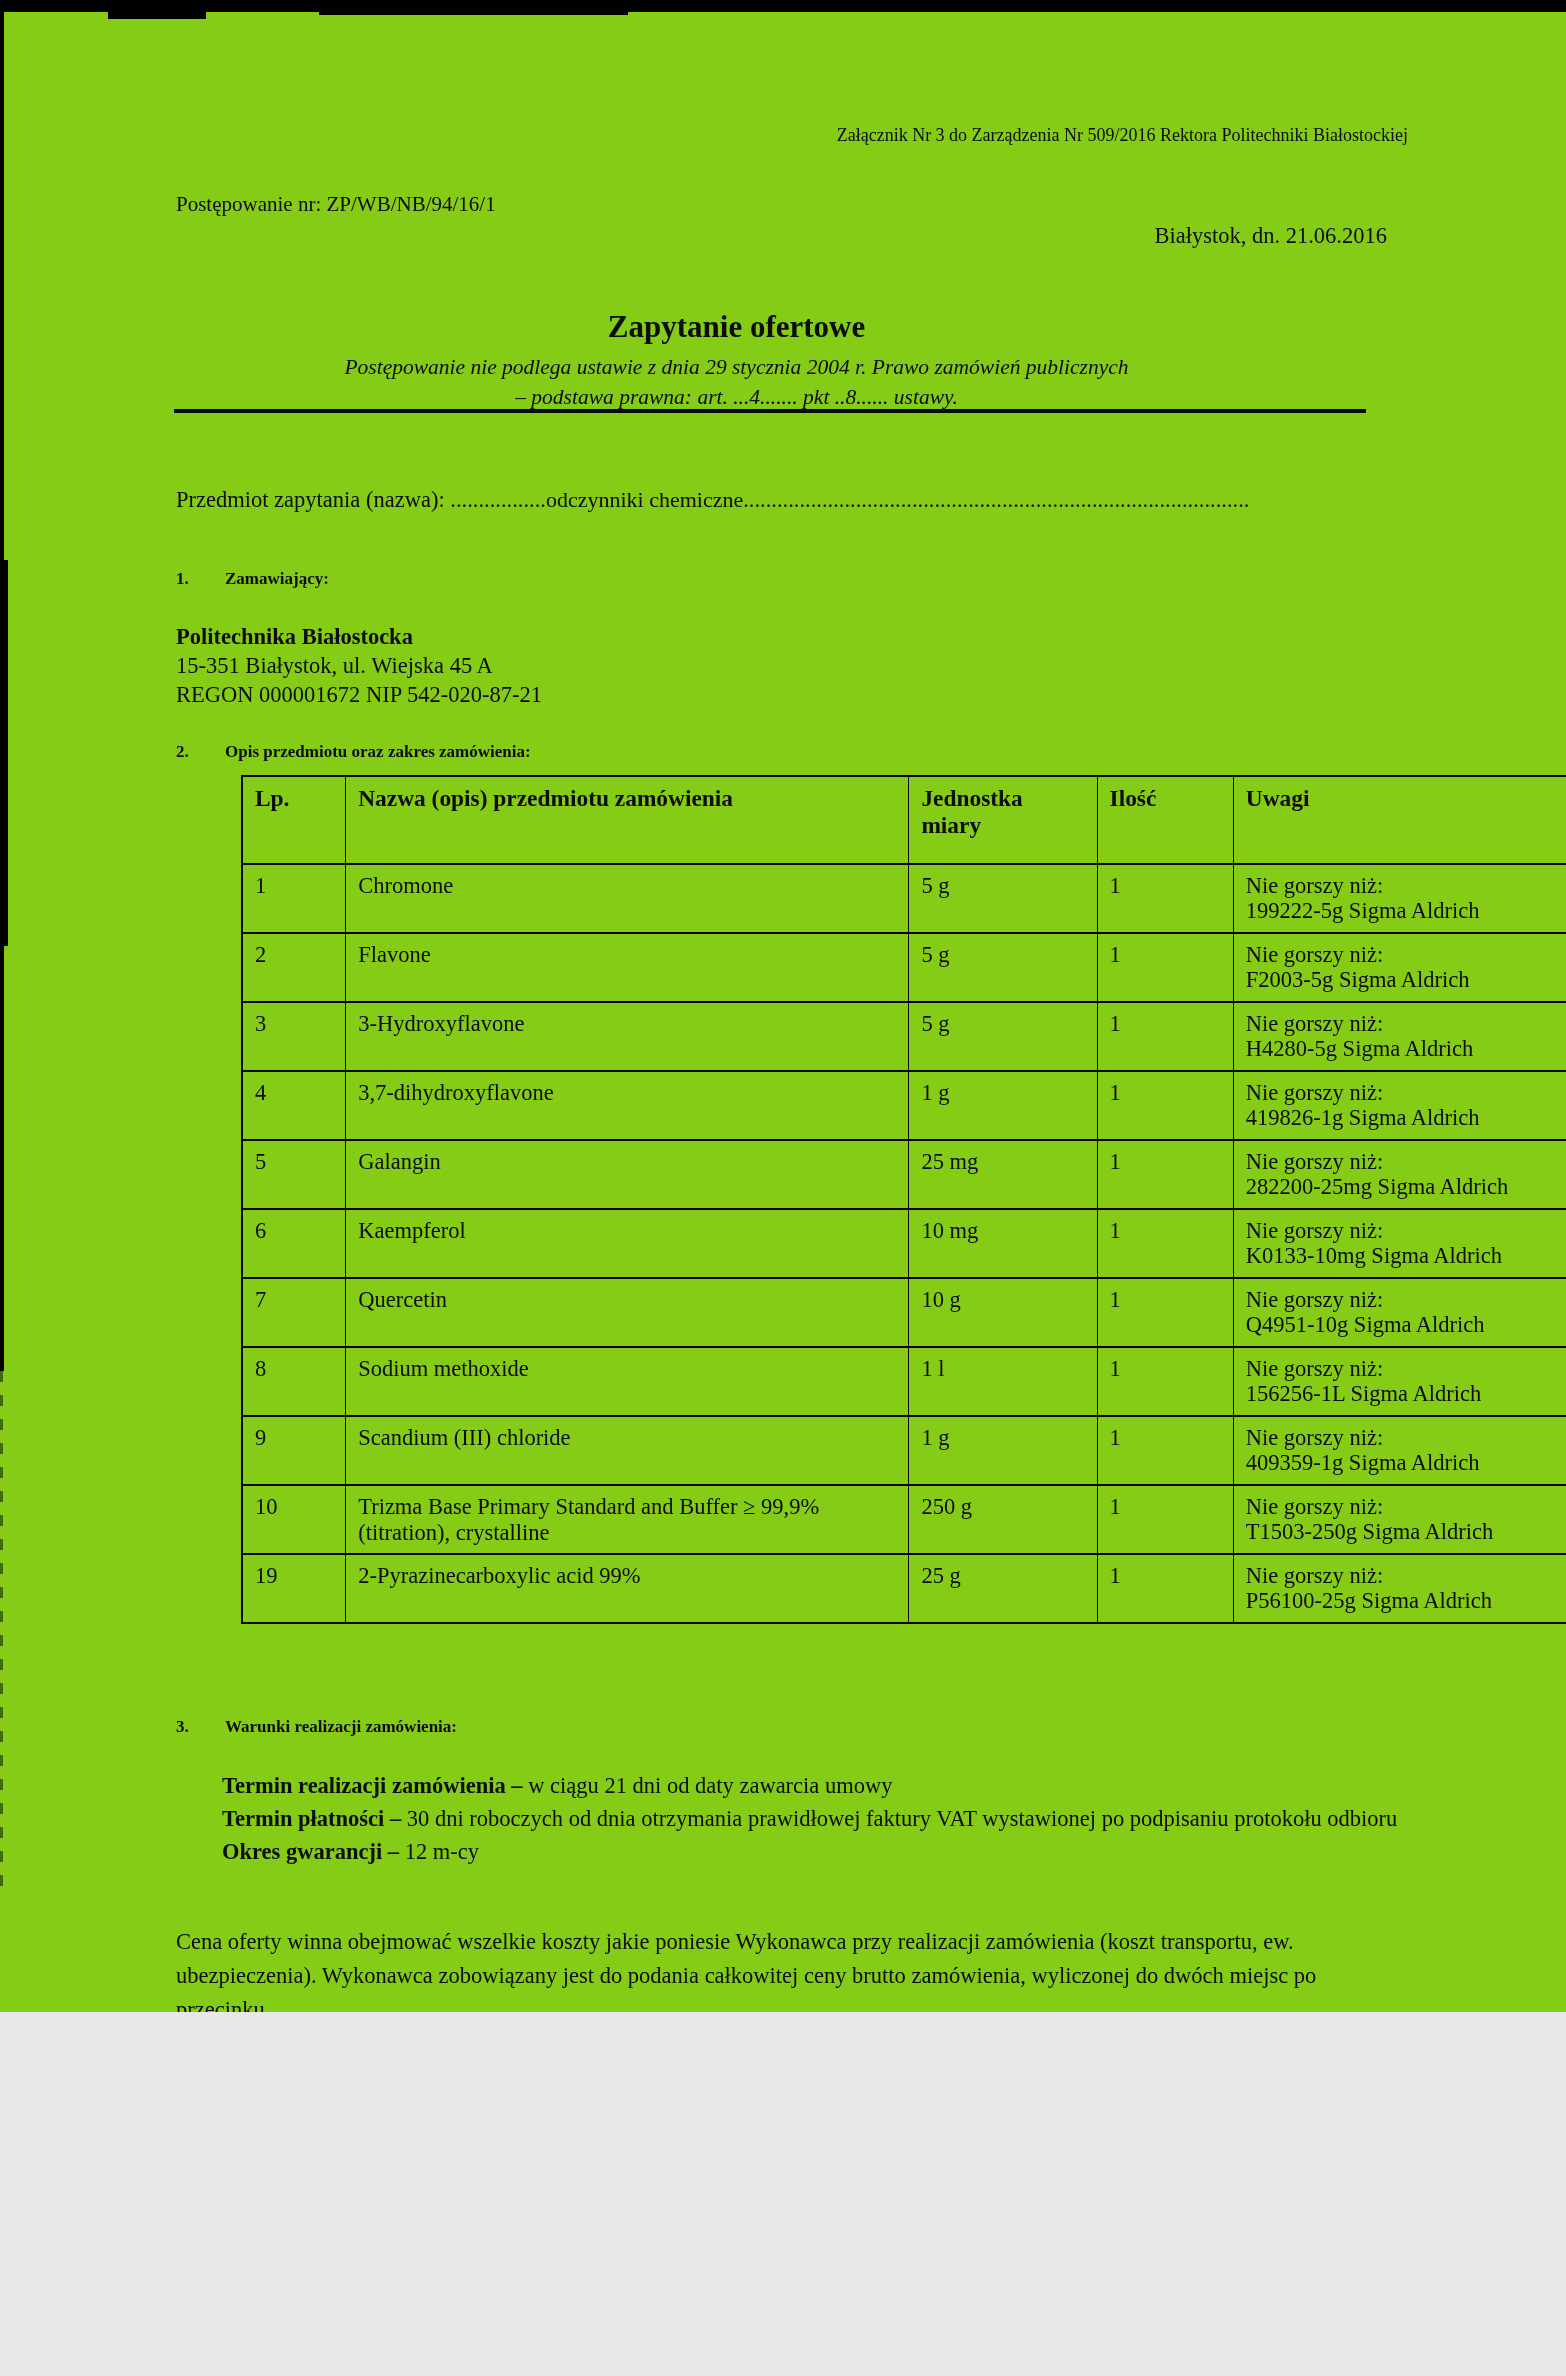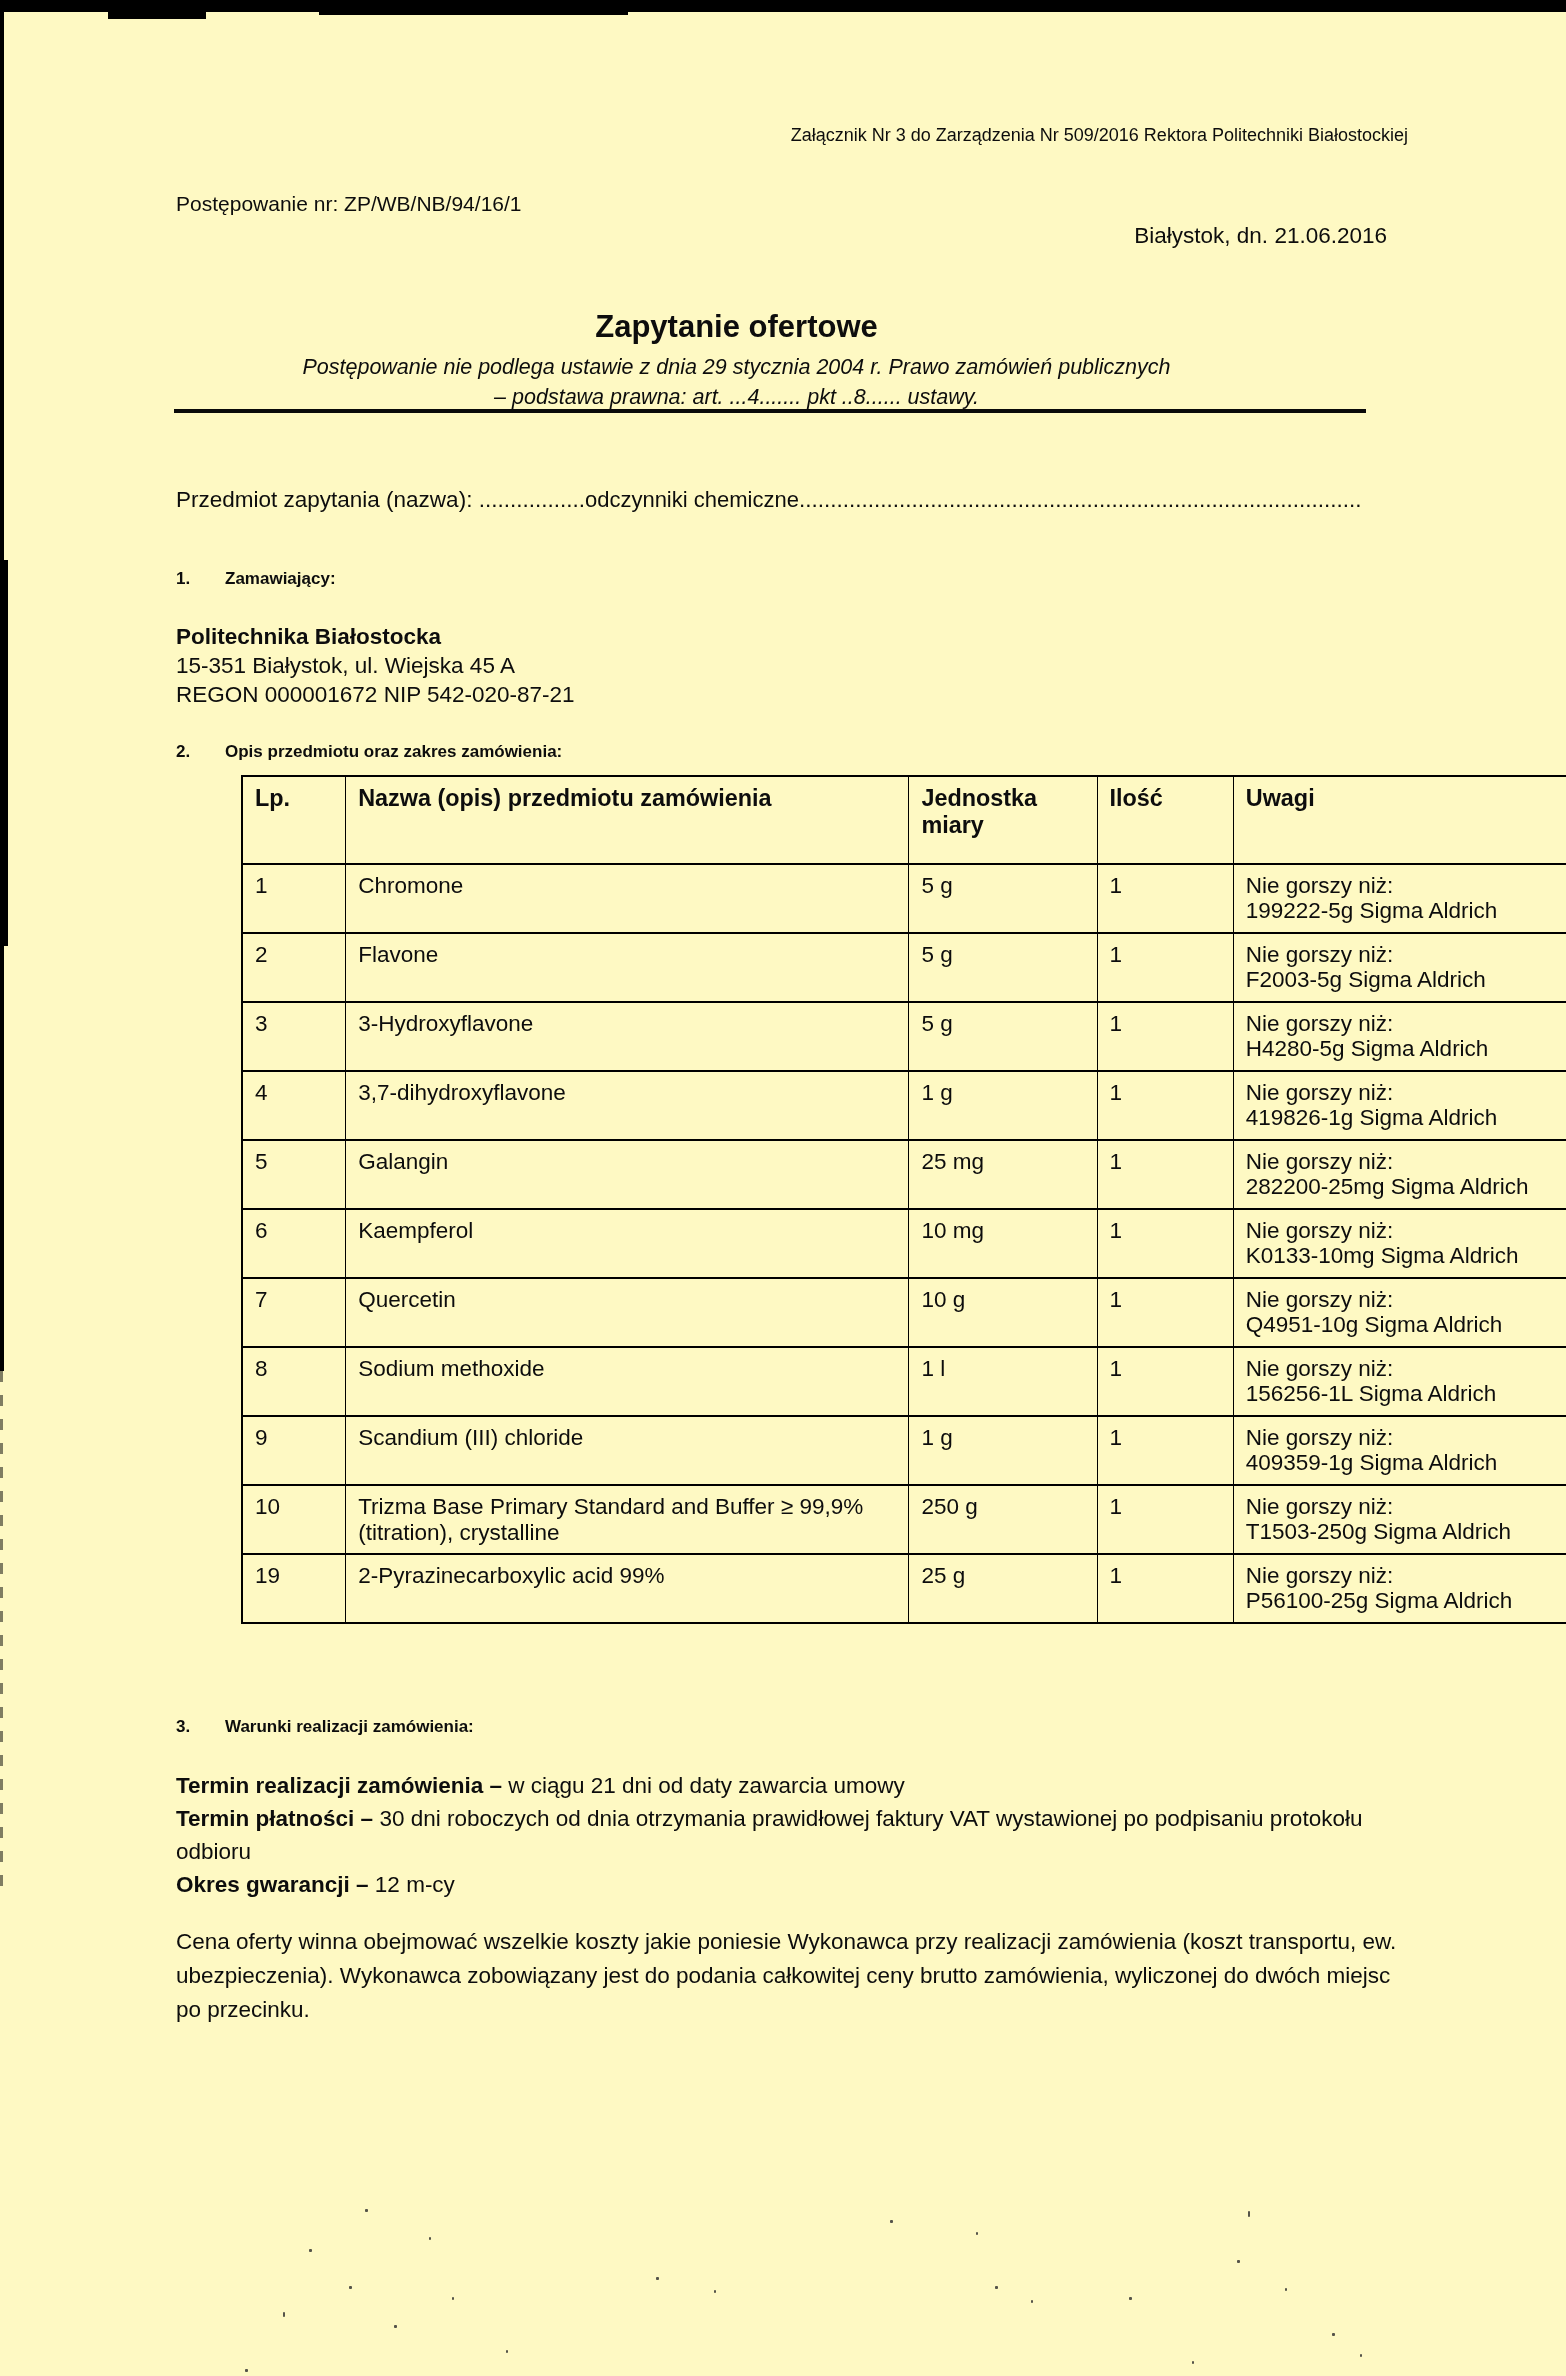--- a/index.html
+++ b/index.html
@@ -1,20 +1,20 @@
 <!DOCTYPE html>
 <html style="font-size:15px"><head>
 <meta charset="utf-8">
 <style>
   html,body{margin:0;padding:0;background:#e8e8e8;}
   .page{
     position:relative;
-    width:1567px;height:2376px;
-    background:#fef9c3;
-    font-family:Liberation Sans, sans-serif;
+    width:1567px;height:2012px;
+    background:#84cc16;
+    font-family:Liberation Serif, serif;
     color:#0d0d0d;
     overflow:hidden;
   }
   
   .artifact{position:absolute;background:#000;}
   .top-bar{left:0;top:0;width:1567px;height:12px;}
   .top-bar-b1{left:108px;top:12px;width:98px;height:6.6px;}
   .top-bar-b2{left:319px;top:10.3px;width:309px;height:4.7px;}
   .left-line{left:0;top:12px;width:3.7px;height:1359px;}
   .left-blob{left:0;top:560px;width:7.5px;height:386px;}
@@ -52,21 +52,21 @@
   table.items td{font-size:22.5px;}
   table.items tr{height:69px;}
   .c-lp{width:79px;}
   .c-name{width:539px;}
   .c-unit{width:164px;}
   .c-qty{width:112px;}
   .c-notes{width:326px;}
   td.c-notes{font-size:19.7px;line-height:25px;padding-top:8.4px;}
   
   .terms-block{position:absolute;left:176px;top:1769px;width:1248px;font-size:22.5px;line-height:33px;}
-  .term-line .b{font-weight:bold;}
+  .term-line .b{font-weight:bold;margin-left:46px;}
   .price-note{position:absolute;left:176px;top:1925px;width:1227px;font-size:22.5px;line-height:34px;}
 </style>
 </head>
 <body>
 
 <div class="page">
 
   <div class="artifact top-bar"></div>
   <div class="artifact top-bar-b1"></div>
   <div class="artifact top-bar-b2"></div>

